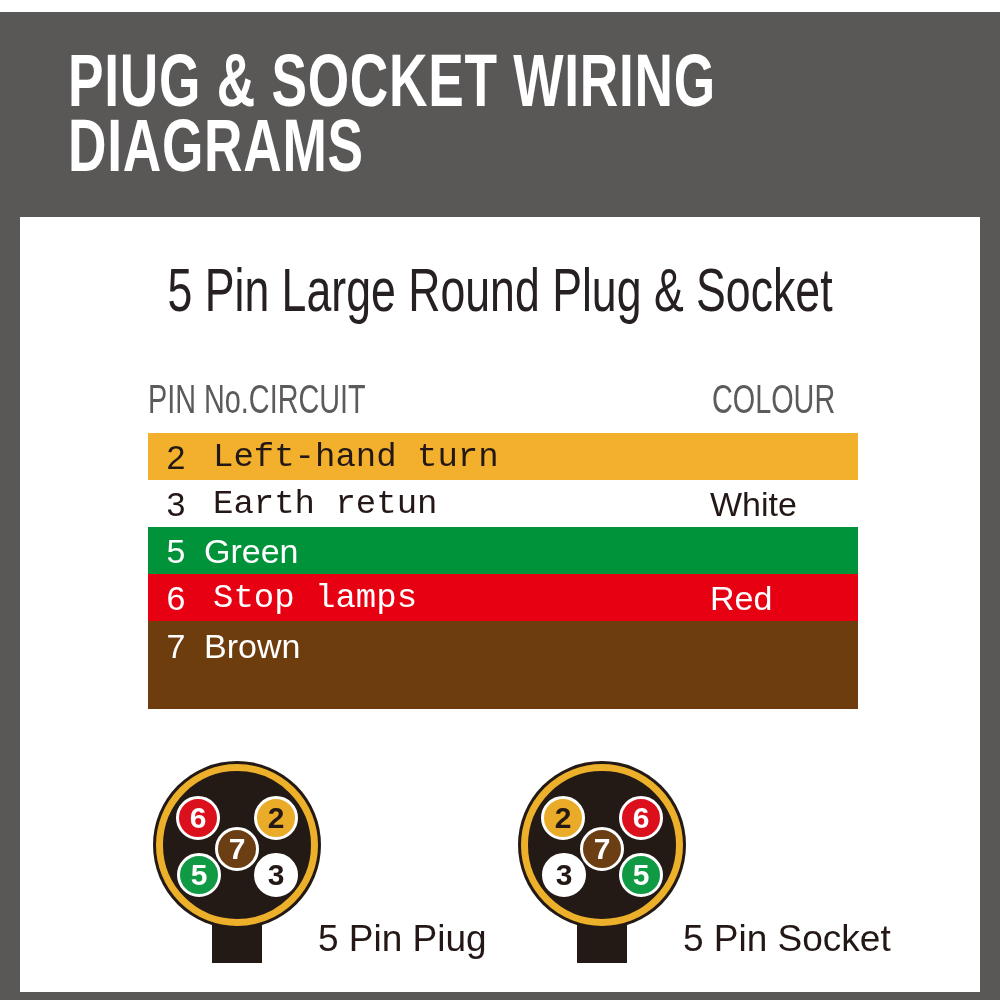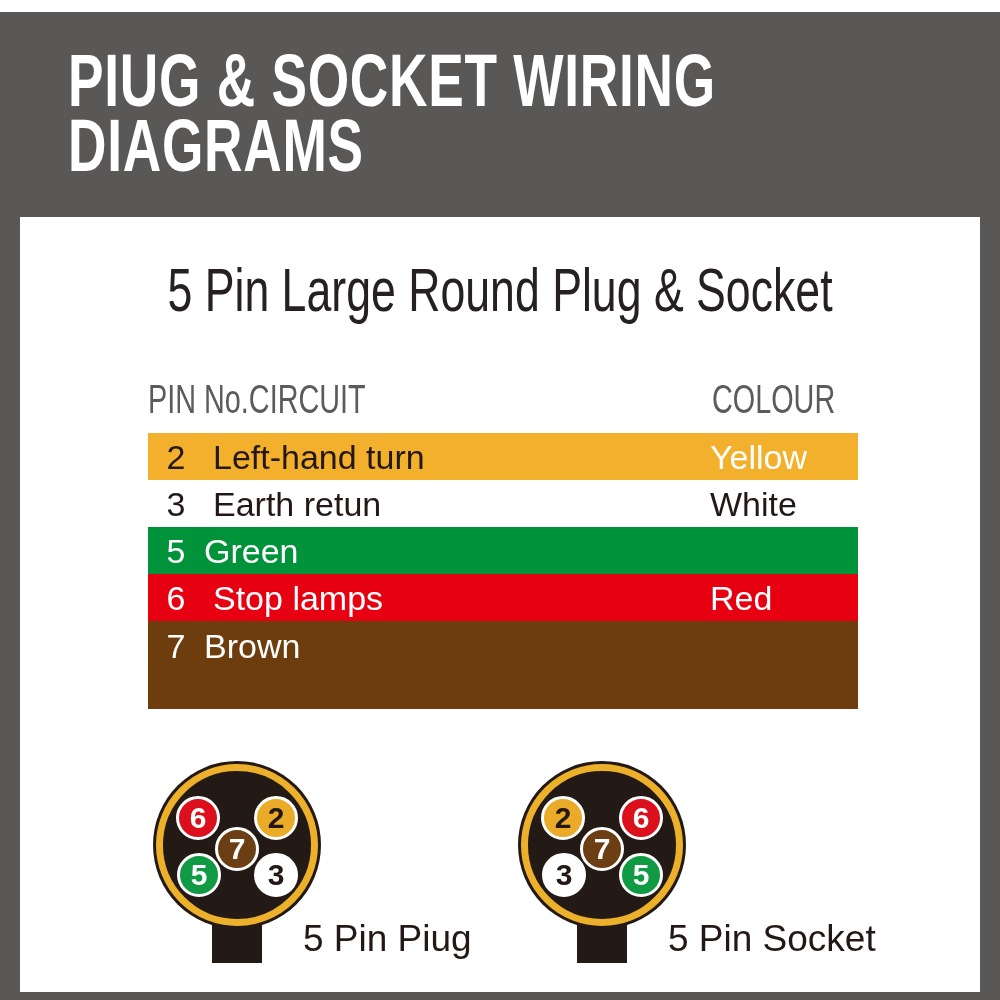--- a/index.html
+++ b/index.html
@@ -32,39 +32,39 @@
     position:absolute; left:0; top:0; font-size:40px; line-height:44px;
     transform:scaleX(0.72); transform-origin:left top; white-space:nowrap;
   }
   .th-colour {
     position:absolute; left:564px; top:0; font-size:40px; line-height:44px;
     transform:scaleX(0.72); transform-origin:left top; white-space:nowrap;
   }
   .trow { display:flex; align-items:center; height:47px; font-size:34px; line-height:40px; }
   .trow.tall { height:88px; align-items:flex-start; padding-top:5px; }
   .tcell-pin { width:56px; text-align:center; flex:none; }
-  .tcell-circuit { flex:1; padding-left:9px; }
+  .tcell-circuit { flex:1; padding-left:9px;font-family:Liberation Mono, monospace; }
   .tcell-colour { width:148px; flex:none; }
 
   
   .connector { position:absolute; top:544px; width:168px; }
   .connector-tab { position:absolute; top:158px; left:59px; width:50px; height:44px; z-index:0; }
   .connector-circle { position:relative; width:168px; height:168px; border-radius:50%; z-index:1; }
   .gold-ring { position:absolute; inset:3px; border:7px solid #edb02b; border-radius:50%; }
   .pin {
     position:absolute; width:44px; height:44px; border:3px solid #fff; border-radius:50%;
     display:flex; align-items:center; justify-content:center;
     font-size:30px; font-weight:bold; z-index:2;
   }
   .pos-tl { left:23px; top:35px; }
   .pos-tr { left:101px; top:35px; }
   .pos-c  { left:62px; top:66px; }
   .pos-bl { left:24px; top:92px; }
   .pos-br { left:101px; top:92px; }
-  .connector-label { position:absolute; left:150px; top:157px; white-space:nowrap; font-size:37px; color:#231815; }
+  .connector-label { position:absolute; left:165px; top:157px; white-space:nowrap; font-size:37px; color:#231815; }
   .connector.left-unit { left:133px; }
   .connector.right-unit { left:498px; }
 </style>
 </head>
 <body>
 
 <div class="stage" style="background-color: rgb(90, 87, 87);">
 
   <header class="page-title" style="color: rgb(255, 255, 255);">
     <div>PIUG &amp; SOCKET WIRING</div>
@@ -77,21 +77,20 @@
 
     <div class="wiring-table">
       <div class="thead" style="color: rgb(93, 90, 90);">
         <span class="th-pin">PIN No.CIRCUIT</span>
         <span class="th-colour">COLOUR</span>
       </div>
 
       <div class="trow" style="background-color: rgb(242, 176, 44); color: rgb(35, 24, 21);">
         <span class="tcell-pin">2</span>
         <span class="tcell-circuit">Left-hand turn</span>
-        <span class="tcell-colour" style="color: rgb(255, 255, 255);">Yellow</span>
       </div>
 
       <div class="trow" style="background-color: rgb(255, 255, 255); color: rgb(35, 24, 21);">
         <span class="tcell-pin">3</span>
         <span class="tcell-circuit">Earth retun</span>
         <span class="tcell-colour" style="color: rgb(35, 24, 21);">White</span>
       </div>
 
       <div class="trow" style="background-color: rgb(1, 147, 57); color: rgb(255, 255, 255);">
         <span class="tcell-pin">5</span>

